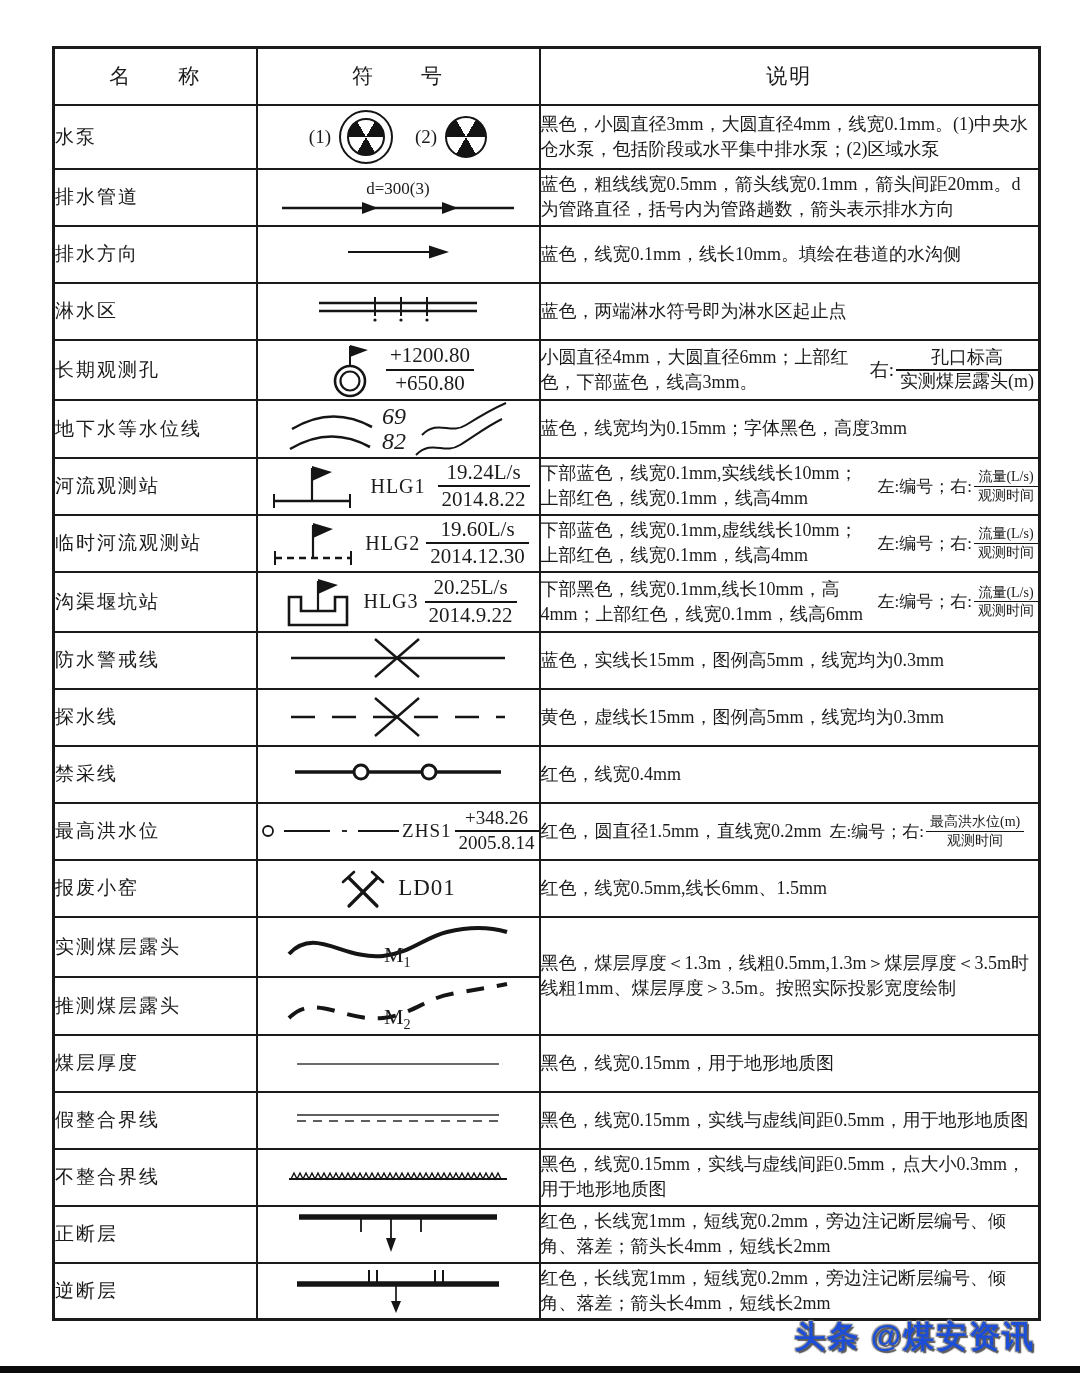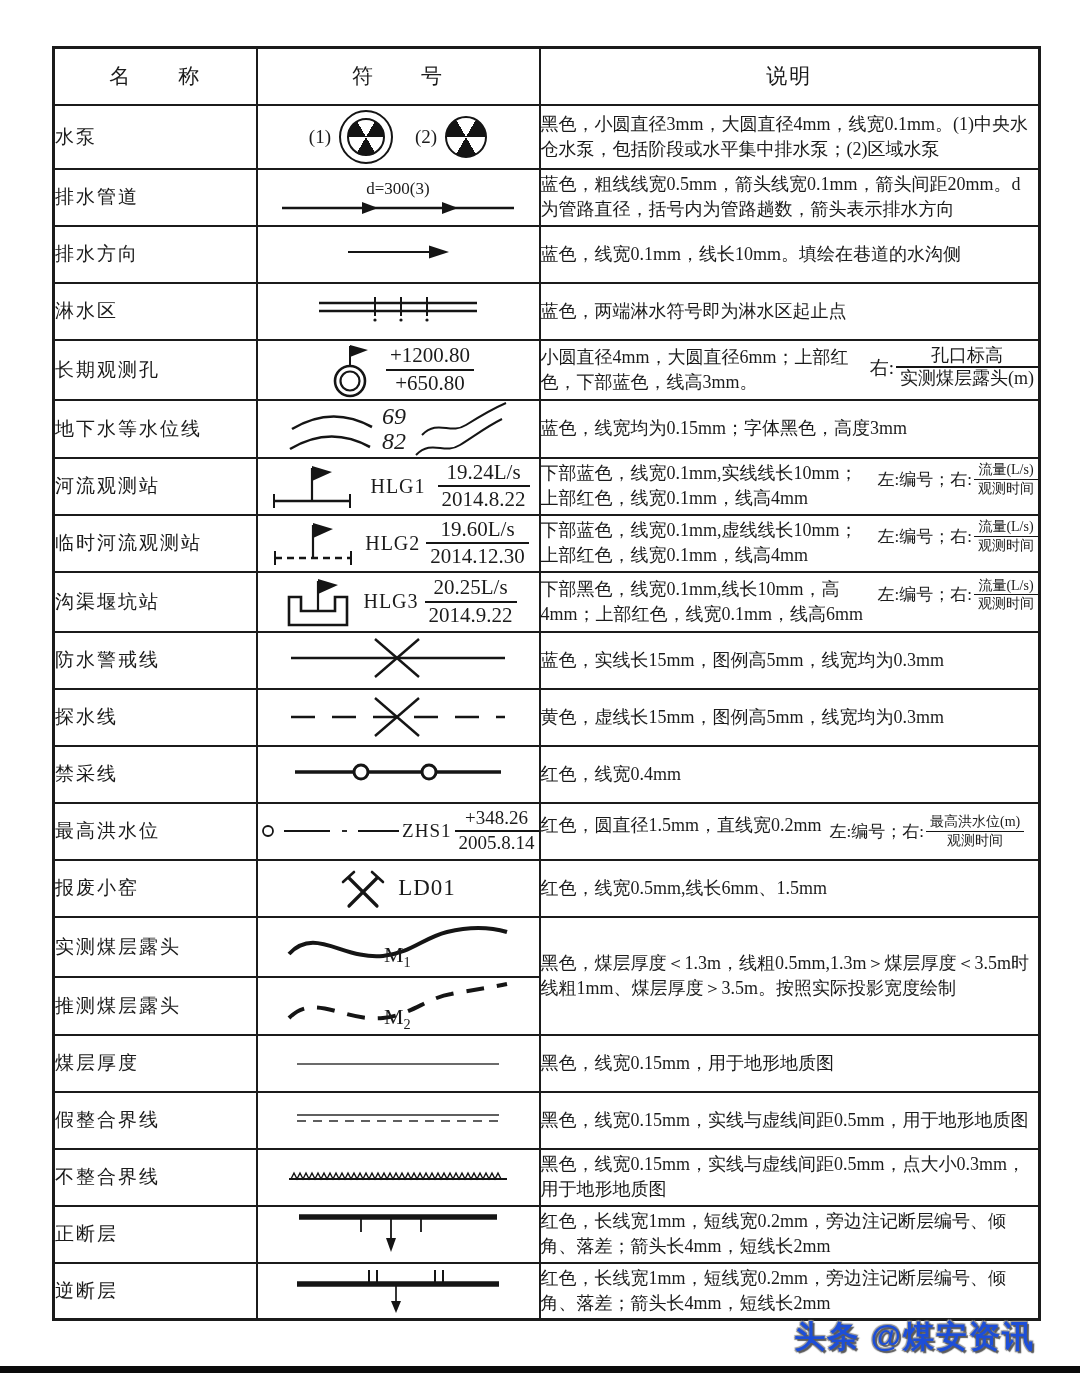--- a/index.html
+++ b/index.html
@@ -16,21 +16,21 @@
   }
   table.legend td,table.legend th{
     border:2px solid #1b1b1b;padding:0;vertical-align:middle;overflow:hidden;
   }
   tr{height:57px;}
   tr.tall{height:64px;}
   th{font-weight:normal;font-size:21px;letter-spacing:2px;}
   .name-cell{font-size:19px;padding:2px 4px 2px 12px;letter-spacing:2px;text-align:left;}
   .sym-cell{text-align:center;}
   .desc-cell{font-size:18px;line-height:25px;padding:3px 6px 3px 9px;text-align:left;margin-left:39px;}
-  .desc-flex{display:flex;align-items:flex-start;gap:4px;}
+  .desc-flex{display:flex;align-items:center;gap:4px;}
   .desc-main{flex:1 1 auto;}
   .note{display:flex;align-items:center;white-space:nowrap;flex:0 0 auto;gap:2px;}
   .note-prefix{font-size:17px;}
   
   .frac{display:inline-block;text-align:center;line-height:1.2;vertical-align:middle;}
   .frac .num{display:block;border-bottom:2px solid #151515;padding:0 4px;}
   .frac .den{display:block;padding:0 4px;}
   .f21{font-size:21px;}
   .f19{font-size:19px;}
   .f18{font-size:18px;}

